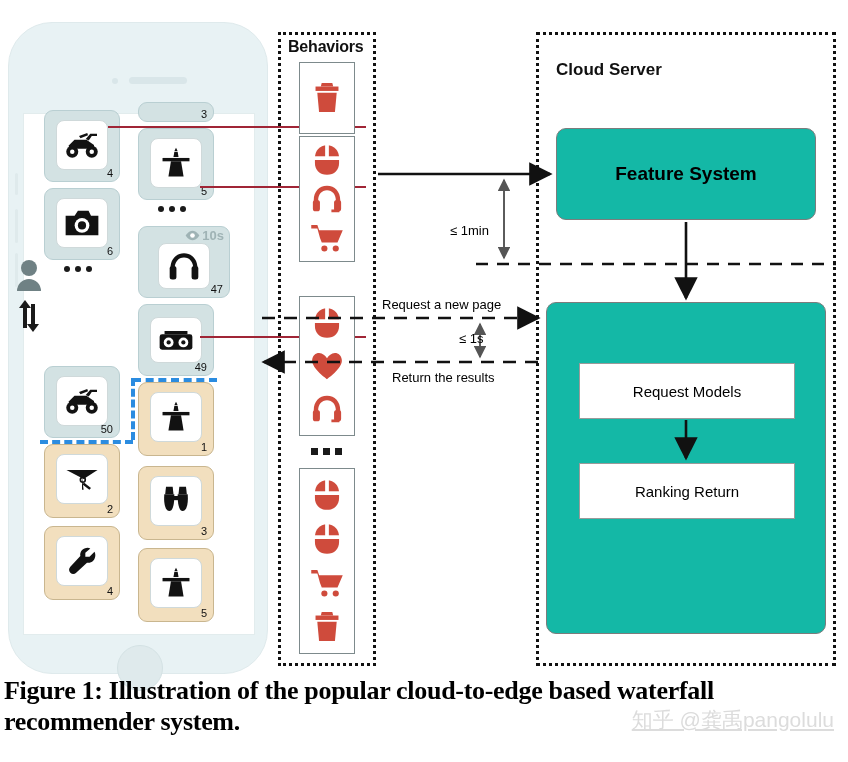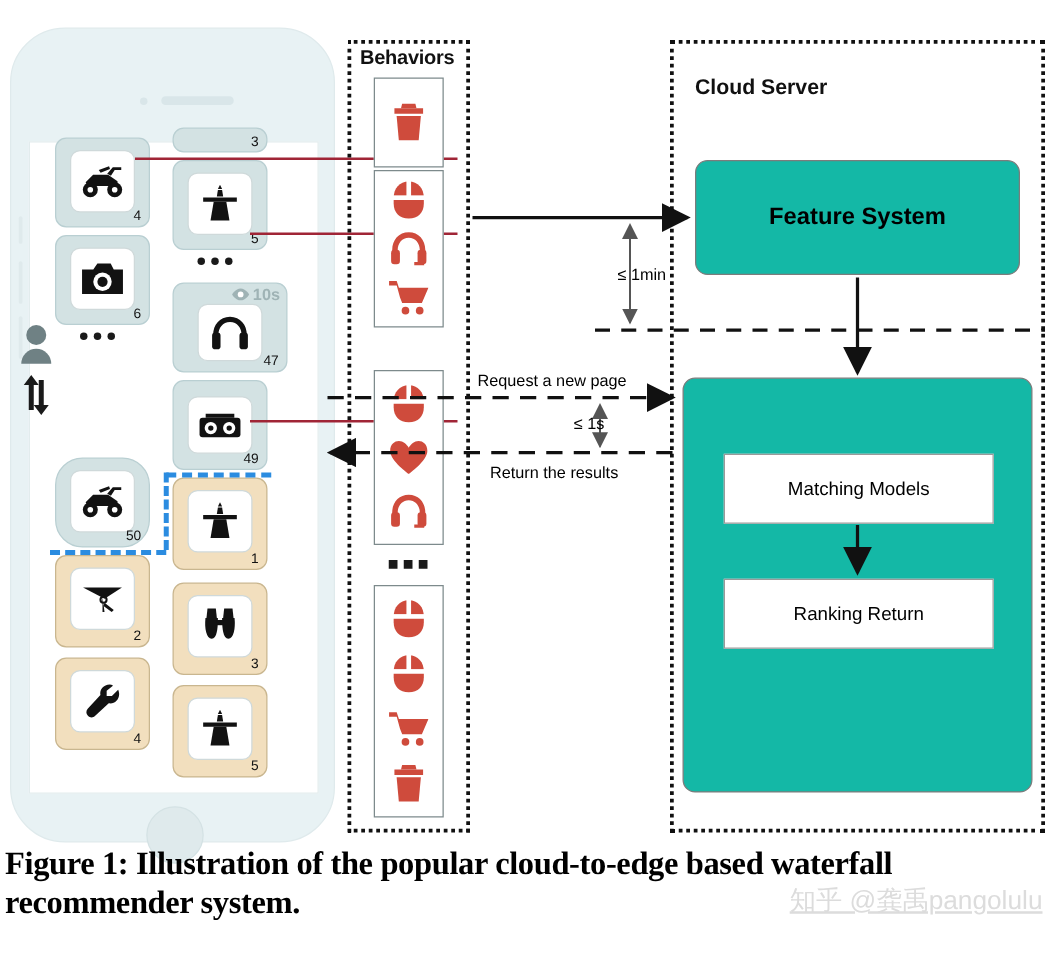--- a/index.html
+++ b/index.html
@@ -175,21 +175,21 @@
         <rect x="2" y="7" width="40" height="19" rx="3"></rect>
         <circle cx="13" cy="17" r="6" fill="#fff"></circle>
           <circle cx="31" cy="17" r="6" fill="#fff"></circle>
         <circle cx="13" cy="17" r="2.6"></circle>
           <circle cx="31" cy="17" r="2.6"></circle>
       </svg>
     </div>
     <span class="idx">49</span>
   </div>
 
-  <div class="card blue" style="left:44px;top:366px;width:76px;height:72px;border-radius:22px;">
+  <div class="card blue" style="left:44px;top:366px;width:76px;height:72px;">
     <div class="thumb" style="width:50px;height:48px;">
       <svg width="36" height="30" viewBox="0 0 48 38" fill="#121212">
         <circle cx="11" cy="28" r="8"></circle>
           <circle cx="37" cy="28" r="8"></circle>
         <circle cx="11" cy="28" r="3" fill="#fff"></circle>
           <circle cx="37" cy="28" r="3" fill="#fff"></circle>
         <path d="M6 20 L14 12 L30 12 L40 19 L40 24 L8 24 Z"></path>
         <path d="M29 11 L35 4 L44 4 L44 7 L37 7 L33 13 Z"></path>
         <path d="M20 7 L31 3 L32 6 L22 10 Z"></path>
       </svg>
@@ -363,21 +363,21 @@
 
   <div class="cloud-box"></div>
   <div class="cloud-title">Cloud Server</div>
 
   <div class="gbox" style="left:556px;top:128px;width:260px;height:92px;">
     <div class="gbox-label" style="top:34px;font-size:19px;">Feature System</div>
   </div>
 
   <div class="gbox" style="left:546px;top:302px;width:280px;height:332px;">
     <div class="wbox" style="left:32px;top:60px;width:216px;height:56px;">
-      <span>Matching Models</span>
+      <span>Request Models</span>
     </div>
     <div class="wbox" style="left:32px;top:160px;width:216px;height:56px;">
       <span>Ranking Return</span>
     </div>
   </div>
 
   <svg class="arrow-svg">
     <defs>
       <marker id="ah" markerWidth="9" markerHeight="9" refX="8" refY="4.5" orient="auto">
         <path d="M0,0 L9,4.5 L0,9 Z" fill="#111"></path>
@@ -405,21 +405,21 @@
     <line x1="686" y1="420" x2="686" y2="458" stroke="#111" stroke-width="2.6" marker-end="url(#ah)"></line>
 
     <line x1="262" y1="318" x2="538" y2="318" stroke="#111" stroke-width="2.6" stroke-dasharray="13 9" marker-end="url(#ahl)"></line>
 
     <line x1="538" y1="362" x2="264" y2="362" stroke="#111" stroke-width="2.6" stroke-dasharray="13 9" marker-end="url(#ahl)"></line>
 
     <line x1="480" y1="324" x2="480" y2="357" stroke="#555" stroke-width="1.6" marker-end="url(#ahs2)"></line>
     <line x1="480" y1="357" x2="480" y2="324" stroke="#555" stroke-width="1.6" marker-end="url(#ahs)"></line>
   </svg>
 
-  <div class="ann" style="left:450px;top:212px;margin-left:44px;">≤ 1min</div>
+  <div class="ann" style="left:450px;top:223px;">≤ 1min</div>
   <div class="ann" style="left:459px;top:331px;">≤ 1s</div>
   <div class="ann" style="left:382px;top:297px;">Request a new page</div>
   <div class="ann" style="left:392px;top:370px;">Return the results</div>
 
   <div class="caption">Figure 1: Illustration of the popular cloud-to-edge based waterfall recommender system.</div>
   <div class="watermark">知乎 @龚禹pangolulu</div>
 
 </div>
 
 </body></html>

